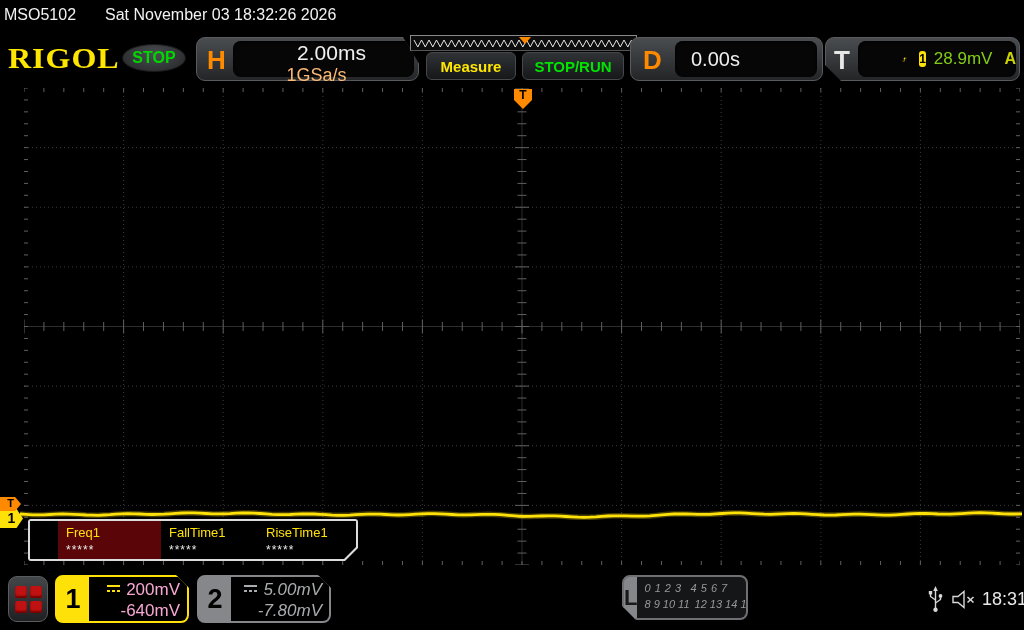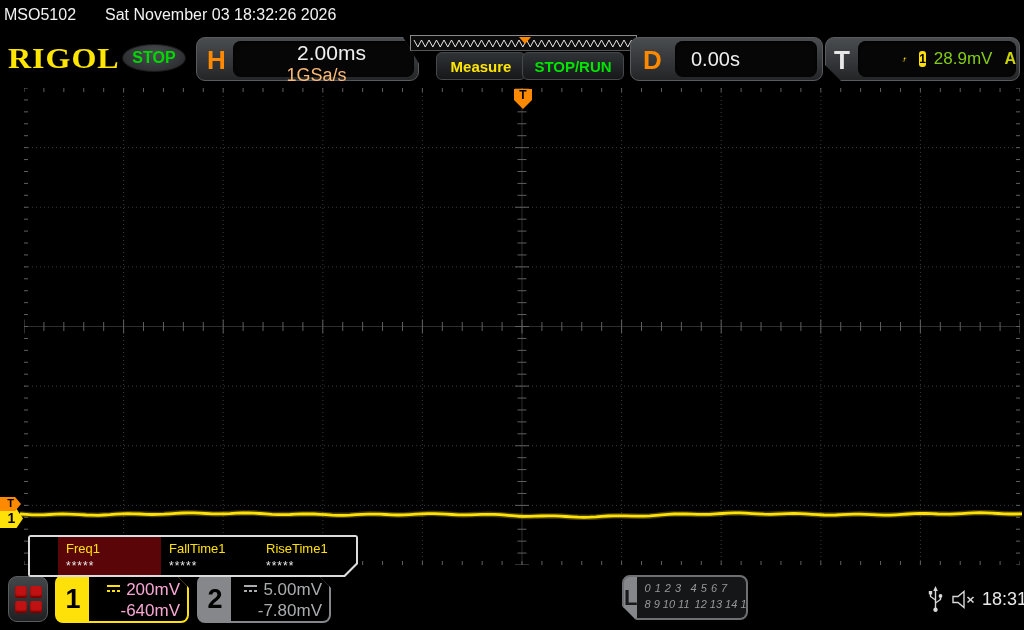--- a/index.html
+++ b/index.html
@@ -30,21 +30,21 @@
   #h-inner { left:36px; top:3px; right:4px; bottom:3px; display:flex; align-items:center;flex-direction:column; }
   #h-timebase { color:#f0f0f0; font-size:21px; padding-left:16px; flex:1; }
   #h-rates { text-align:right; color:#fdba74; font-size:18px; line-height:1.15; padding-right:14px; }
   #preview-bar { left:410px; top:35px; width:227px; height:16px; background:#0c0c0c;
                  border:1px solid #8a8a8a; border-bottom-color:#555; }
   #preview-tri { left:108px; top:1px; width:0; height:0; border-left:6px solid transparent;
                  border-right:6px solid transparent; border-top:7px solid #ff8a00; }
   .hdr-btn { position:absolute; height:28px; background:linear-gradient(180deg,#303336,#151719);
              border:1px solid #46494c; border-radius:6px; display:flex; align-items:center;
              justify-content:center; font-weight:bold; font-size:15px; }
-  #measure-btn { left:426px; top:52px; width:90px; color:#ffe600;margin-left:10px; }
+  #measure-btn { left:426px; top:52px; width:90px; color:#ffe600; }
   #stoprun-btn { left:522px; top:52px; width:102px; color:#00e400; }
   #d-block { left:630px; top:37px; width:193px; height:44px; border-radius:9px; }
   #d-block .blk-letter { left:12px; }
   #d-inner { left:44px; top:3px; right:5px; bottom:3px; display:flex; align-items:center; }
   #d-value { color:#f0f0f0; font-size:20px; padding-left:16px; }
   #t-block { left:825px; top:37px; width:195px; height:44px; border-radius:9px;
              clip-path:polygon(0 0, 100% 0, 100% 100%, 16px 100%, 0 calc(100% - 16px)); }
   #t-block .blk-letter { left:8px; color:#e8e8e8; }
   #t-inner { left:32px; top:3px; right:3px; bottom:3px; display:flex; align-items:center; }
   #trig-icon { margin-left:44px; }
@@ -69,21 +69,21 @@
         font-weight:bold; text-align:center; }
   #trig-lvl-marker { left:0; top:497px; width:21px; height:14px; background:#ff8a00;
         font-size:11px; line-height:13px; z-index:6; }
   #ch1-marker { left:0; top:509px; width:23px; height:19px; background:#ffe10a;
         font-size:14px; line-height:19px; z-index:5; }
   #trace-svg { left:20px; top:502px; z-index:3; }
 
   
   #meas-panel { left:28px; top:519px; width:330px; height:42px; background:#dcdcdc;
         clip-path:polygon(0 0,100% 0,100% calc(100% - 13px),calc(100% - 13px) 100%,0 100%);
-        border-radius:3px; padding:2px; z-index:7;margin-top:16px; }
+        border-radius:3px; padding:2px; z-index:7; }
   #meas-inner { position:relative; width:100%; height:100%; background:#000;
         clip-path:polygon(0 0,100% 0,100% calc(100% - 12px),calc(100% - 12px) 100%,0 100%); }
   .meas-cell { position:absolute; top:0; bottom:0; padding:4px 0 0 8px; }
   .meas-cell.selected { background:#5a0608; }
   .meas-label { color:#ffe10a; font-size:13px; }
   .meas-value { color:#e8e8e8; font-size:12px; letter-spacing:1px; margin-top:3px; }
 
   
   #menu-btn { left:8px; top:576px; width:40px; height:46px; border-radius:9px;
         background:linear-gradient(180deg,#44474a,#1e2022); border:1px solid #5a5d60;
@@ -94,21 +94,21 @@
   .ch-badge { position:absolute; top:575px; width:134px; height:48px; border-radius:8px;
         display:flex; overflow:hidden;
         clip-path:polygon(0 0,calc(100% - 13px) 0,100% 13px,100% 100%,0 100%); }
   .ch-tab { width:32px; display:flex; align-items:center; justify-content:center;
         font-size:27px; font-weight:bold; color:#000; }
   .ch-vals { flex:1; background:#000; text-align:right; padding:2px 7px 0 0;
         font-size:17px; line-height:1.25; }
   #ch1-badge { left:55px; background:#ffe10a; border:2px solid #ffe10a; }
   #ch1-badge .ch-vals { color:#f9a8d4; }
   #ch2-badge { left:197px; background:#85878a; border:2px solid #85878a; }
-  #ch2-badge .ch-vals { color:#aaacae; }
+  #ch2-badge .ch-vals { color:#aaacae;font-style:italic; }
   .dc-icon { display:inline-block; vertical-align:2px; margin-right:5px; }
 
   #logic-badge { left:622px; top:575px; width:126px; height:45px; border-radius:8px;
         background:#85878a; border:2px solid #6e7073; display:flex; overflow:hidden;
         clip-path:polygon(0 0,100% 0,100% 100%,14px 100%,0 calc(100% - 14px)); }
   #logic-tab { width:30px; display:flex; align-items:center; justify-content:center;
         font-size:22px; font-weight:bold; color:#17191b; }
   #logic-nums { flex:1; background:#141618; color:#97999b; font-size:11px;
         padding:4px 0 0 7px; line-height:1.45; letter-spacing:.5px; white-space:nowrap; }
   #logic-nums .grp { margin-right:9px;font-style:italic; }

